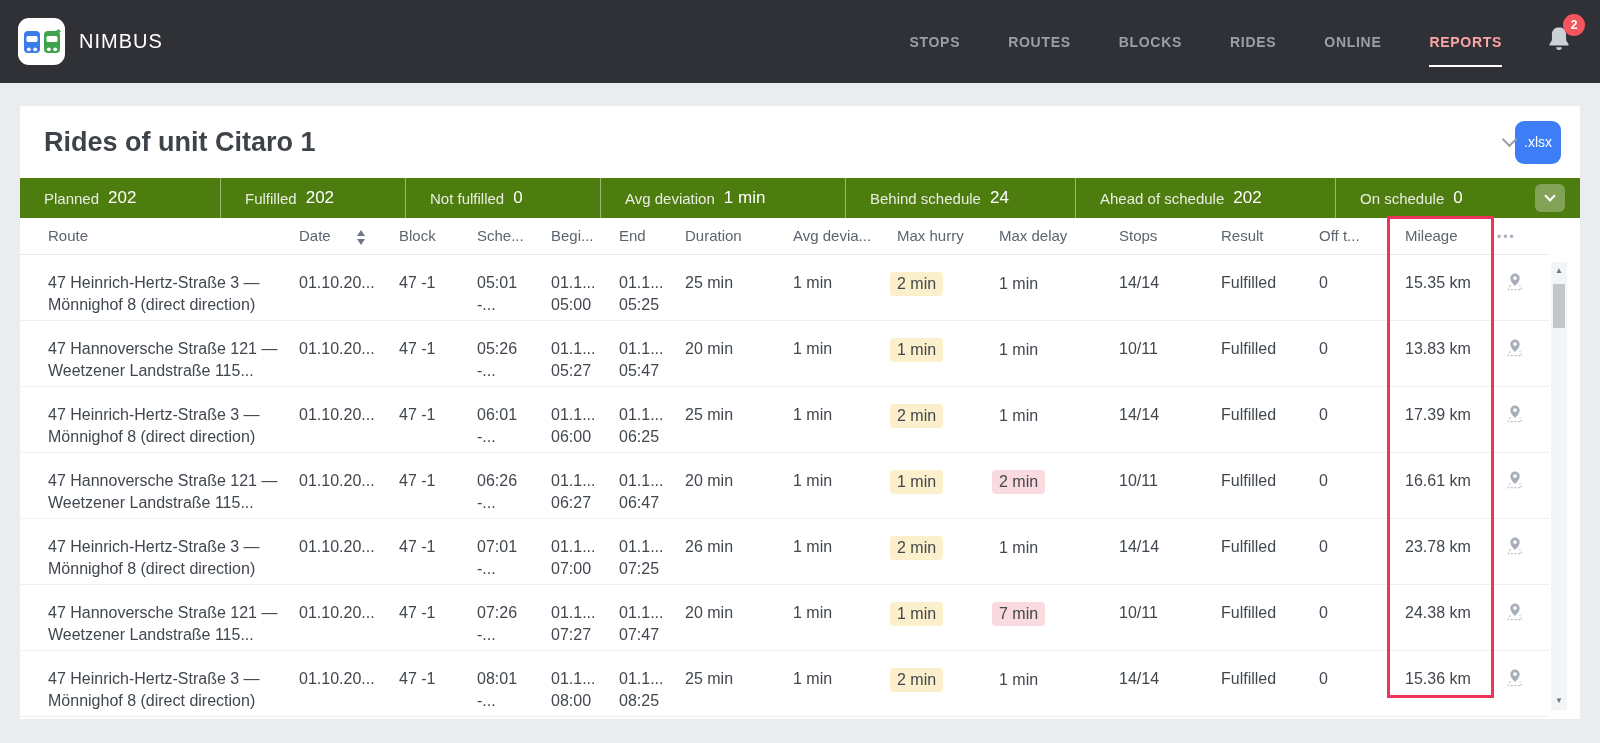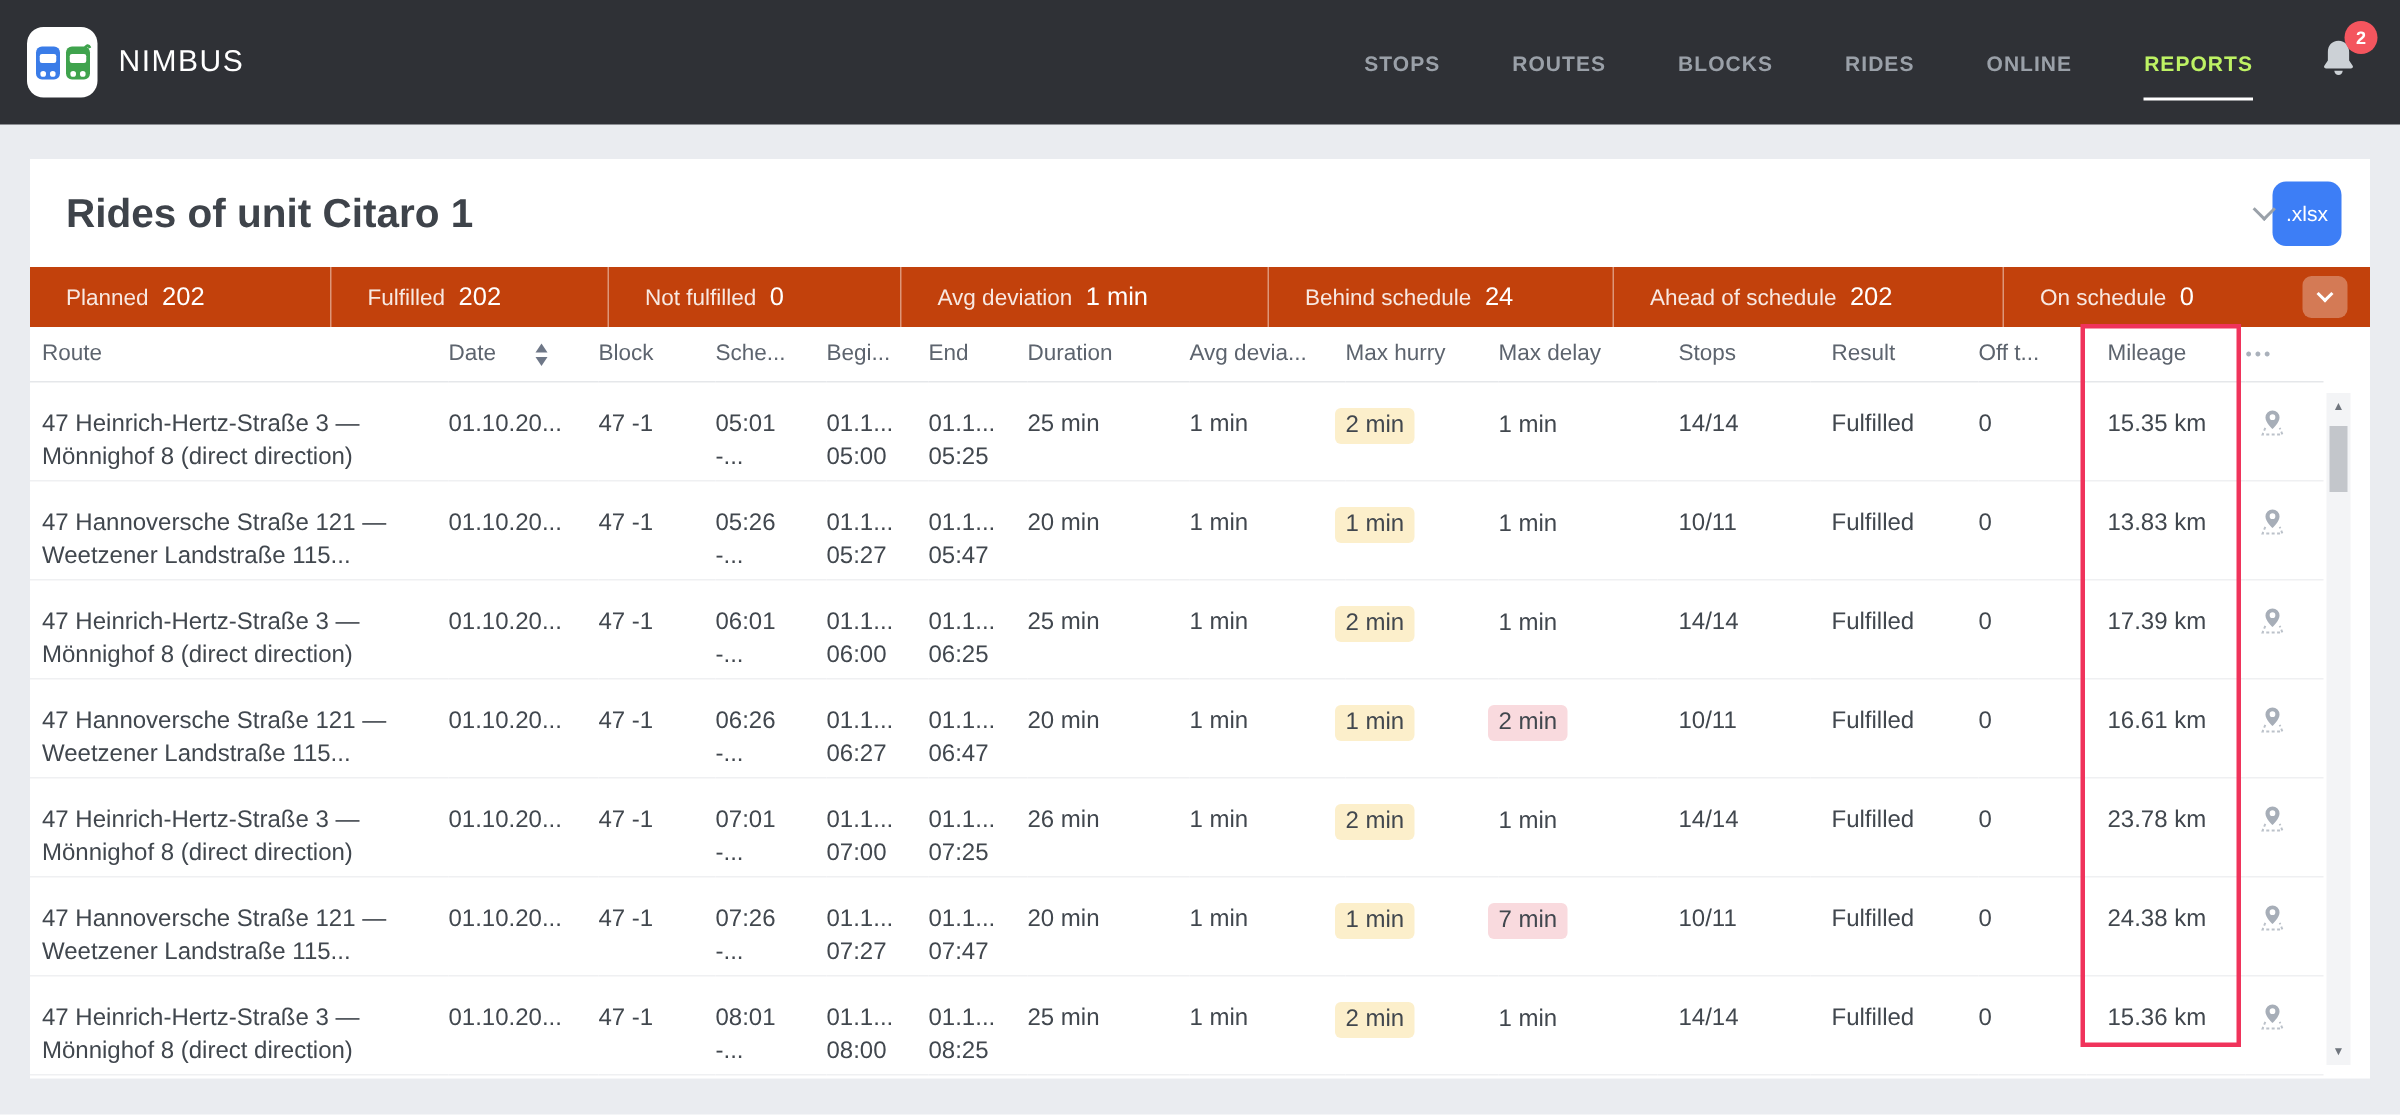--- a/index.html
+++ b/index.html
@@ -25,21 +25,21 @@
   }
   .brand {
     color:#fff; font-size:20px; font-weight:normal; letter-spacing:1px;
     margin-left:14px;
   }
   .nav { margin-left:auto; display:flex; align-items:center; gap:48px; }
   .nav-item {
     color:#9aa0a8; font-size:14px; font-weight:bold; letter-spacing:.7px;
     cursor:pointer; position:relative; padding:4px 0;
   }
-  .nav-item.active { color:#bef264;text-align:right; }
+  .nav-item.active { color:#fca5a5;text-align:right; }
   .nav-item.active::after {
     content:""; position:absolute; left:0; right:0; bottom:-13px; height:2px; background:#fff;
   }
   .bell-wrap { margin-left:44px; position:relative; cursor:pointer; }
   .badge {
     position:absolute; top:-11px; right:-13px; width:22px; height:22px;
     border-radius:50%; background:#f4555e; color:#fff;
     font-size:12px; font-weight:bold;
     display:flex; align-items:center; justify-content:center;
   }
@@ -59,21 +59,21 @@
     transform:rotate(45deg); display:inline-block;
   }
   .collapse-chevron { color:#9aa1a9; cursor:pointer; margin-top:-6px; }
   .xlsx-btn {
     width:46px; height:43px; background:#3d7ef6; border:none; border-radius:9px;
     color:#fff; font-size:14px; font-family:inherit;
     display:flex; align-items:center; justify-content:center; cursor:pointer;
   }
 
   
-  .summary-bar { height:40px; background:#c2410c; display:flex; align-items:stretch; position:relative; }
+  .summary-bar { height:40px; background:#4d7c0f; display:flex; align-items:stretch; position:relative; }
   .sum-item { display:flex; align-items:center; padding-left:24px; }
   .sum-item + .sum-item { border-left:1px solid rgba(255,255,255,.45); }
   .sum-item:nth-child(1){ width:200px; }
   .sum-item:nth-child(2){ width:185px; }
   .sum-item:nth-child(3){ width:195px; }
   .sum-item:nth-child(4){ width:245px; }
   .sum-item:nth-child(5){ width:230px;text-align:center; }
   .sum-item:nth-child(6){ width:260px; }
   .sum-item:nth-child(7){ flex:1; }
   .sum-label { color:rgba(255,255,255,.88); font-size:15px; }
@@ -92,21 +92,21 @@
   col.c-sched{width:74px} col.c-begin{width:68px} col.c-end{width:66px}
   col.c-dur{width:108px} col.c-avg{width:104px} col.c-hurry{width:102px}
   col.c-delay{width:106px} col.c-stops{width:102px} col.c-result{width:112px}
   col.c-offt{width:72px} col.c-mile{width:106px} col.c-act{width:52px}
 
   thead th {
     height:36px; text-align:left; font-weight:normal;
     color:#5d646e; font-size:15px;
     border-bottom:1px solid #e5e7ea; vertical-align:middle;
   }
-  th.pl24, td.pl24 { padding-left:8px; }
+  th.pl24, td.pl24 { padding-left:28px; }
   th.pl14, td.pl14 { padding-left:14px; }
   tbody td {
     height:66px; vertical-align:top; padding-top:17px;
     font-size:16px; color:#41474e; line-height:22px;
     border-bottom:1px solid #eff0f2;
   }
   .sort { display:inline-flex; flex-direction:column; gap:3px; margin-left:26px; vertical-align:middle; cursor:pointer; }
   .tri-up { width:0; height:0; border-left:4.5px solid transparent; border-right:4.5px solid transparent; border-bottom:6px solid #6e7787; }
   .tri-down { width:0; height:0; border-left:4.5px solid transparent; border-right:4.5px solid transparent; border-top:6px solid #6e7787; }
   .dots { color:#aab1bb; font-size:12px; letter-spacing:2px; cursor:pointer; }

